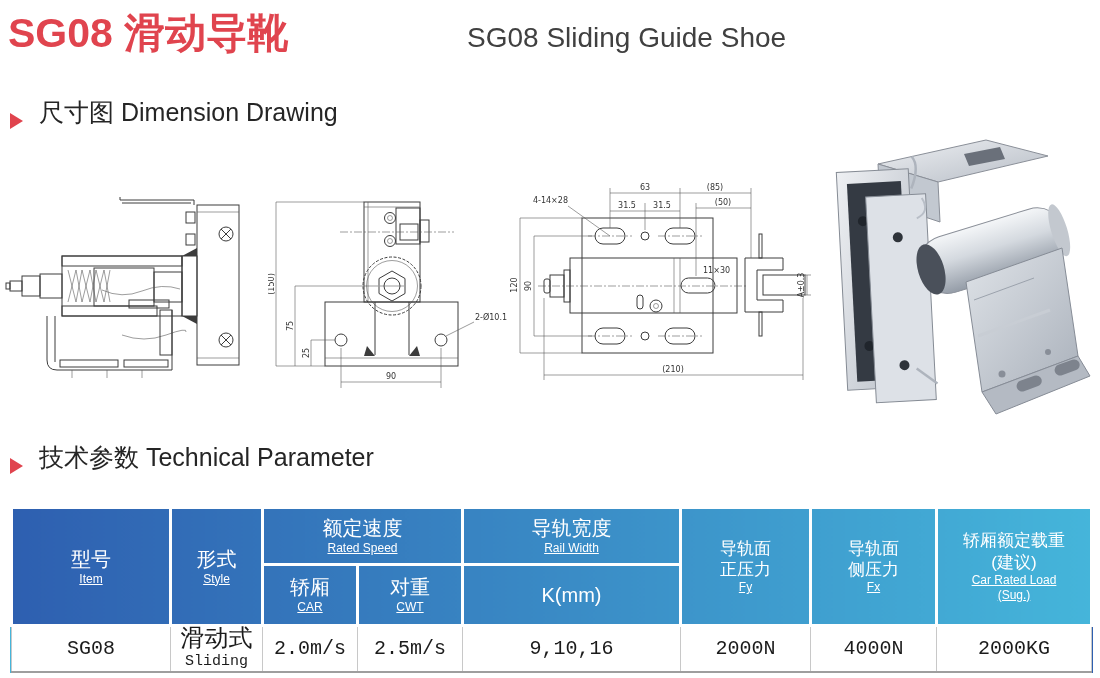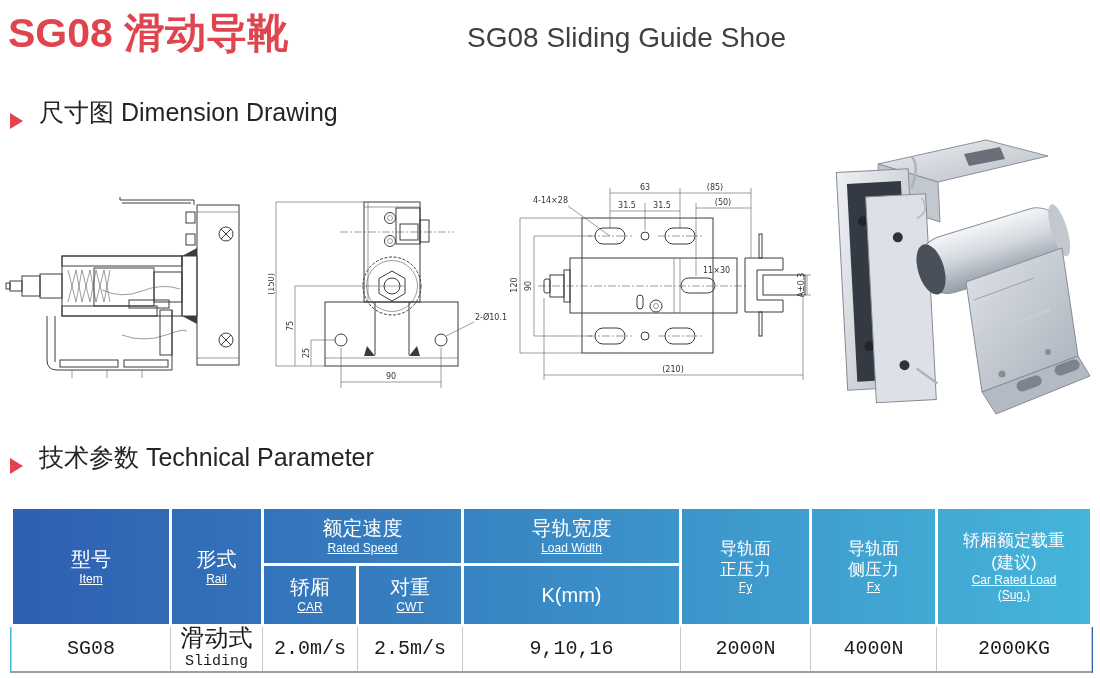--- a/index.html
+++ b/index.html
@@ -323,29 +323,29 @@
         <col style="width:155px">
     </colgroup>
     <thead>
       <tr class="r1">
         <th rowspan="2">
           <span class="hzh">型号</span>
           <span class="hen">Item</span>
         </th>
         <th rowspan="2">
           <span class="hzh">形式</span>
-          <span class="hen">Rail</span>
+          <span class="hen">Style</span>
         </th>
         <th colspan="2">
           <span class="hzh">额定速度</span>
           <span class="hen">Rated Speed</span>
         </th>
         <th>
           <span class="hzh">导轨宽度</span>
-          <span class="hen">Load Width</span>
+          <span class="hen">Rail Width</span>
         </th>
         <th rowspan="2">
           <span class="hzh sm">导轨面</span>
           <span class="hzh sm">正压力</span>
           <span class="hen">Fy</span>
         </th>
         <th rowspan="2">
           <span class="hzh sm">导轨面</span>
           <span class="hzh sm">侧压力</span>
           <span class="hen">Fx</span>

